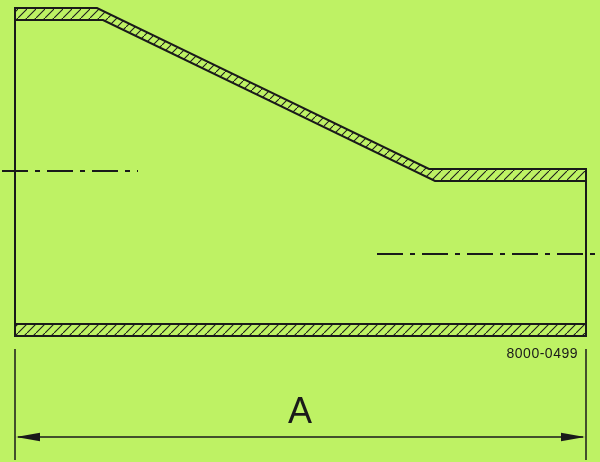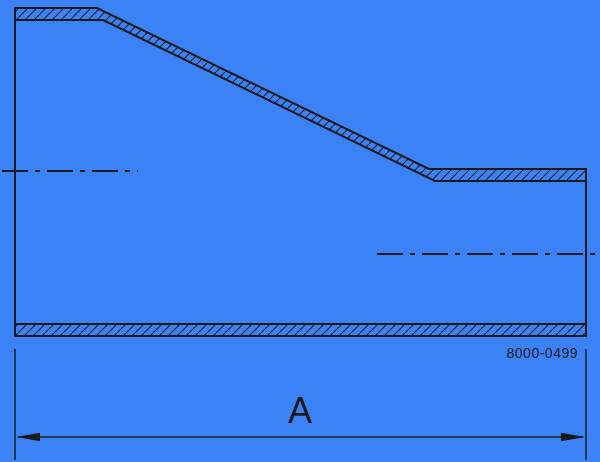--- a/index.html
+++ b/index.html
@@ -9,21 +9,21 @@
   }
   body {
     width: 600px;
     height: 462px;
     font-family: "Liberation Sans", sans-serif;
   }
   .sheet {
     position: relative;
     width: 600px;
     height: 462px;
-    background: #3b82f6;
+    background: #bef264;
     overflow: hidden;
     text-align: right;
   }
   svg { display: block; }
   .ln   { stroke: #1a1a1a; fill: none; }
   .fillshape { stroke: #1a1a1a; }
   text {
     fill: #1a1a1a;
     font-family: "Liberation Sans", sans-serif;
   }

